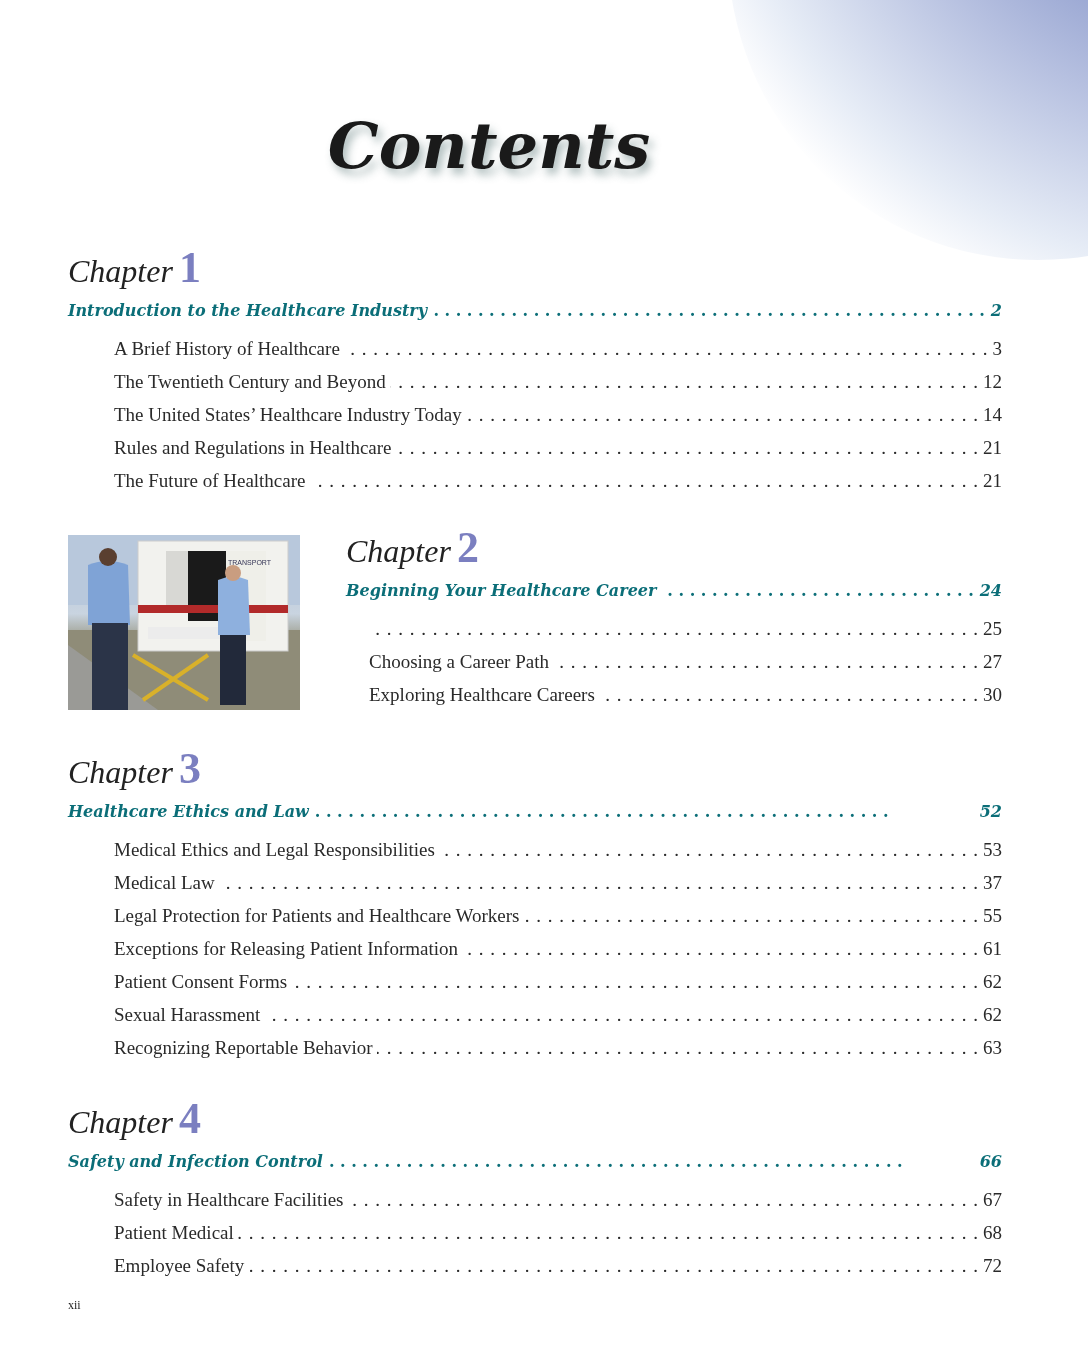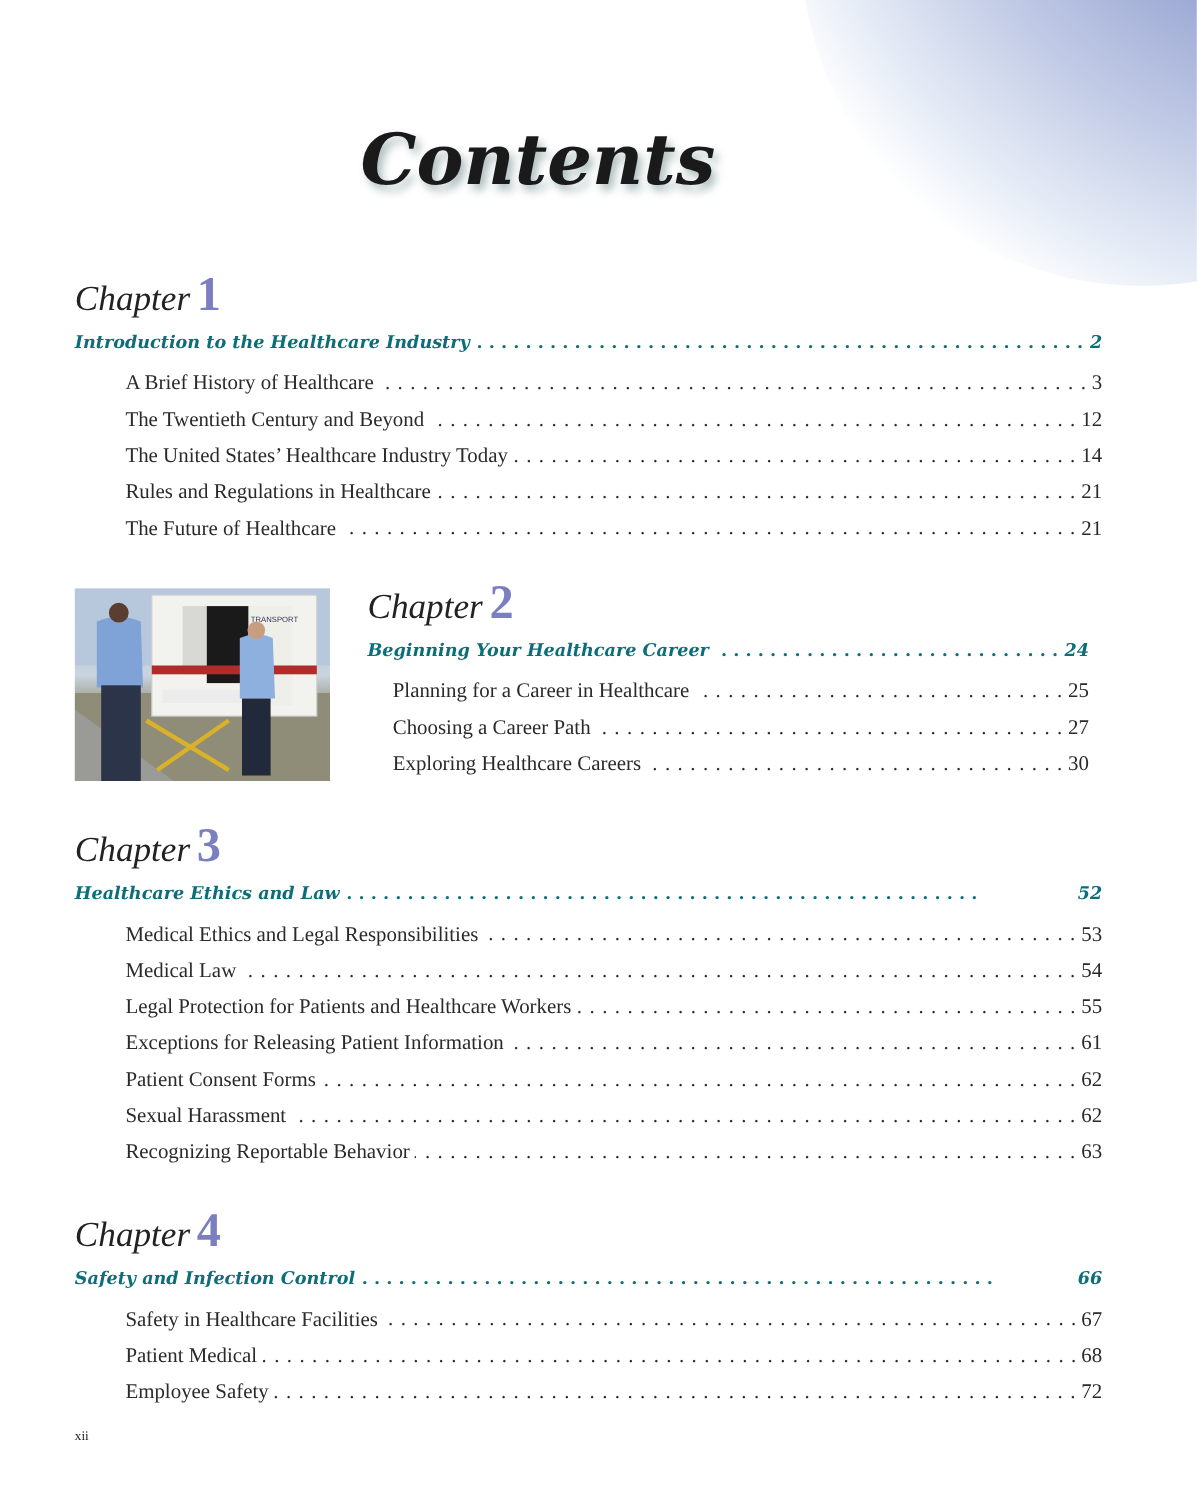--- a/index.html
+++ b/index.html
@@ -131,30 +131,29 @@
     <circle cx="18" cy="15" r="0" fill="none"></circle>
     <path d="M20 30 Q40 22 60 30 L62 90 L20 90 Z" fill="#7fa3d6"></path>
     <circle cx="40" cy="22" r="9" fill="#5a3f30"></circle>
     <rect x="24" y="88" width="36" height="87" fill="#2b3448"></rect>
     <path d="M150 45 Q165 38 180 45 L182 100 L150 100 Z" fill="#8eb0de"></path>
     <circle cx="165" cy="38" r="8" fill="#c99d80"></circle>
     <rect x="152" y="100" width="26" height="70" fill="#22293a"></rect>
   </svg>
 </div>
 
-<div class="chapter" style="left:334px; top:528px; width:656px;">
+<div class="chapter" style="left:346px; top:528px; width:656px;">
   <div class="chapter-label"><span>Chapter</span><span class="chapter-num">2</span></div>
   <div class="heading-row">
     <span class="txt">Beginning Your Healthcare Career</span>
       <span class="dots"></span>
       <span>24</span>
   </div>
   <div class="entries" style="padding-left:23px;">
     <div class="entry">
-        <span class="txt">Planning for a Career in Healthcare</span>
         <span class="dots"></span>
         <span>25</span>
       </div>
     <div class="entry">
         <span class="txt">Choosing a Career Path</span>
         <span class="dots"></span>
         <span>27</span>
       </div>
     <div class="entry">
         <span class="txt">Exploring Healthcare Careers</span>
@@ -173,21 +172,21 @@
   </div>
   <div class="entries">
     <div class="entry">
         <span class="txt">Medical Ethics and Legal Responsibilities</span>
         <span class="dots"></span>
         <span>53</span>
       </div>
     <div class="entry">
         <span class="txt">Medical Law</span>
         <span class="dots"></span>
-        <span>54</span>
+        <span>37</span>
       </div>
     <div class="entry">
         <span class="txt">Legal Protection for Patients and Healthcare Workers</span>
         <span class="dots"></span>
         <span>55</span>
       </div>
     <div class="entry">
         <span class="txt">Exceptions for Releasing Patient Information</span>
         <span class="dots"></span>
         <span>61</span>

